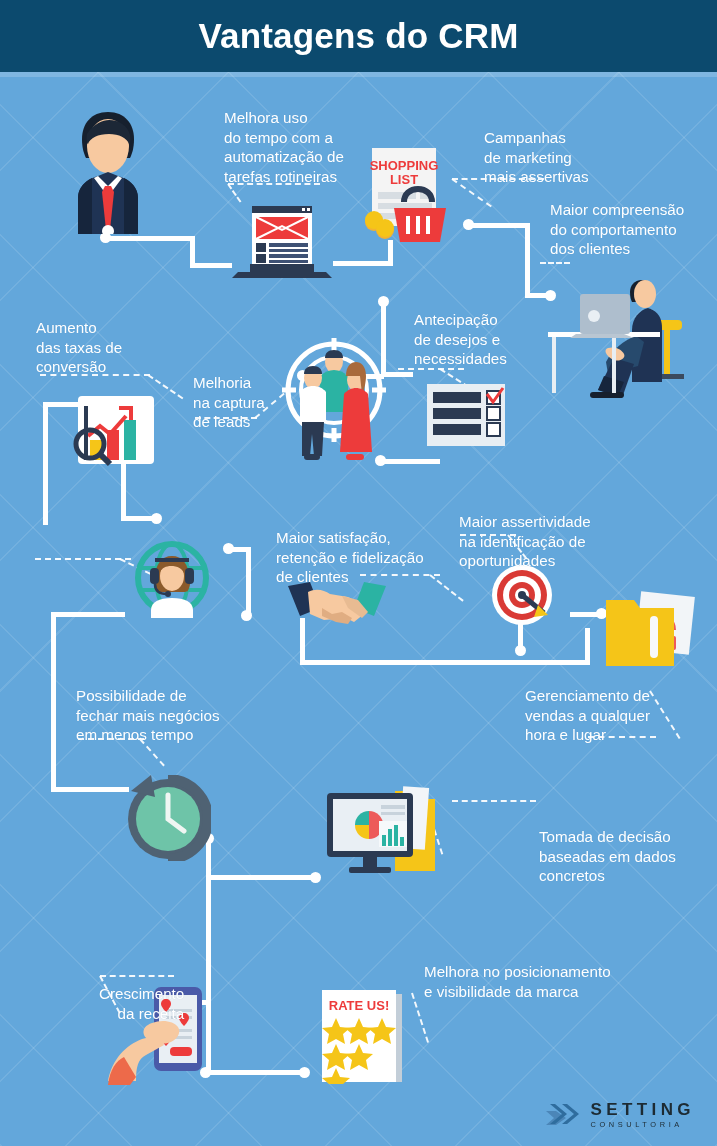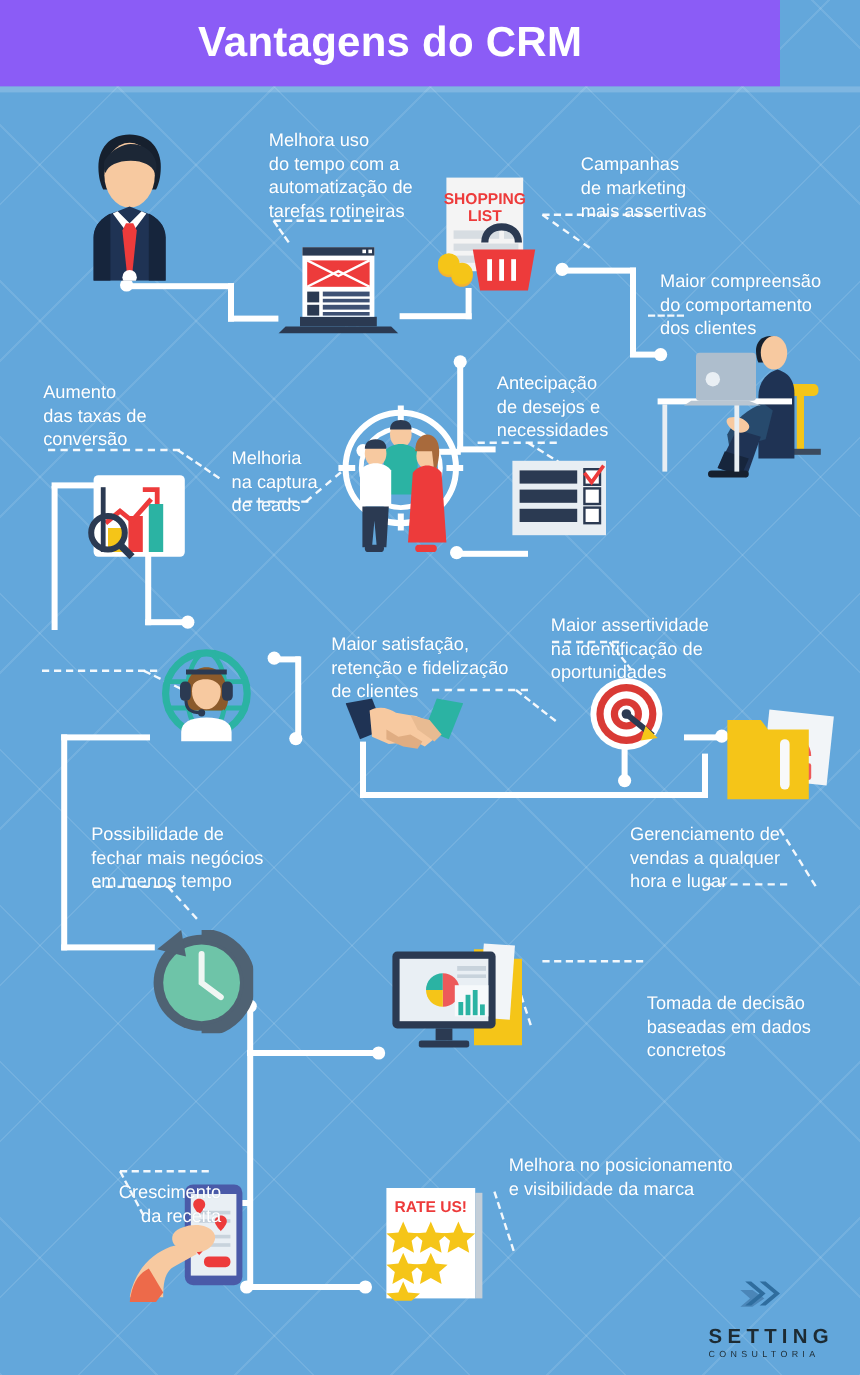--- a/index.html
+++ b/index.html
@@ -18,22 +18,22 @@
   
   #lattice {
     position: absolute; inset: 0;
     background-image:
       repeating-linear-gradient(45deg, rgba(255,255,255,.10) 0 1.5px, transparent 1.5px 92px),
       repeating-linear-gradient(-45deg, rgba(255,255,255,.10) 0 1.5px, transparent 1.5px 92px);
     pointer-events: none;
   }
   
   #header {
-    position: absolute; left: 0; top: 0; width: 650px; height: 72px;
-    background: #8b5cf6;
+    position: absolute; left: 0; top: 0; width: 717px; height: 72px;
+    background: #0c4a6e;
     display: flex; align-items: center; justify-content: center;
   }
   #header-title {
     color: #ffffff;
     font-size: 35px;
     font-weight: bold;
     letter-spacing: .2px;
   }
   #header-shadow {
     position: absolute; left:0; top:72px; width:717px; height:5px;
@@ -60,21 +60,21 @@
   }
   .dash-diag {
     position: absolute; height: 0;
     border-top: 2px dashed rgba(255,255,255,.92);
     transform-origin: left center;
   }
   .ico { position: absolute; }
   
   #logo {
     position: absolute; right: 22px; bottom: 14px;
-    display: flex; align-items: flex-start; gap: 9px; flex-direction: column;
+    display: flex; align-items: center; gap: 9px;
   }
   #logo-text { display: flex; flex-direction: column; line-height: 1; }
   #logo-name {
     color: #1d2b33; font-size: 17px; font-weight: bold; letter-spacing: 4.4px;
   }
   #logo-sub {
     color: #1d2b33; font-size: 7.4px; letter-spacing: 3.6px; margin-top: 3px;
   }
 </style>
 </head>
@@ -402,21 +402,21 @@
     </g>
   </svg>
 
   <div class="lbl" style="left:224px; top:108px;">Melhora uso
 do tempo com a
 automatização de
 tarefas rotineiras</div>
   <div class="lbl" style="left:448px; top:128px;margin-left:36px;">Campanhas
 de marketing
 mais assertivas</div>
-  <div class="lbl" style="left:550px; top:200px;margin-top:25px;">Maior compreensão
+  <div class="lbl" style="left:550px; top:200px;">Maior compreensão
 do comportamento
 dos clientes</div>
   <div class="lbl" style="left:36px; top:318px;">Aumento
 das taxas de
 conversão</div>
   <div class="lbl" style="left:193px; top:373px;">Melhoria
 na captura
 de leads</div>
   <div class="lbl" style="left:414px; top:310px;">Antecipação
 de desejos e

